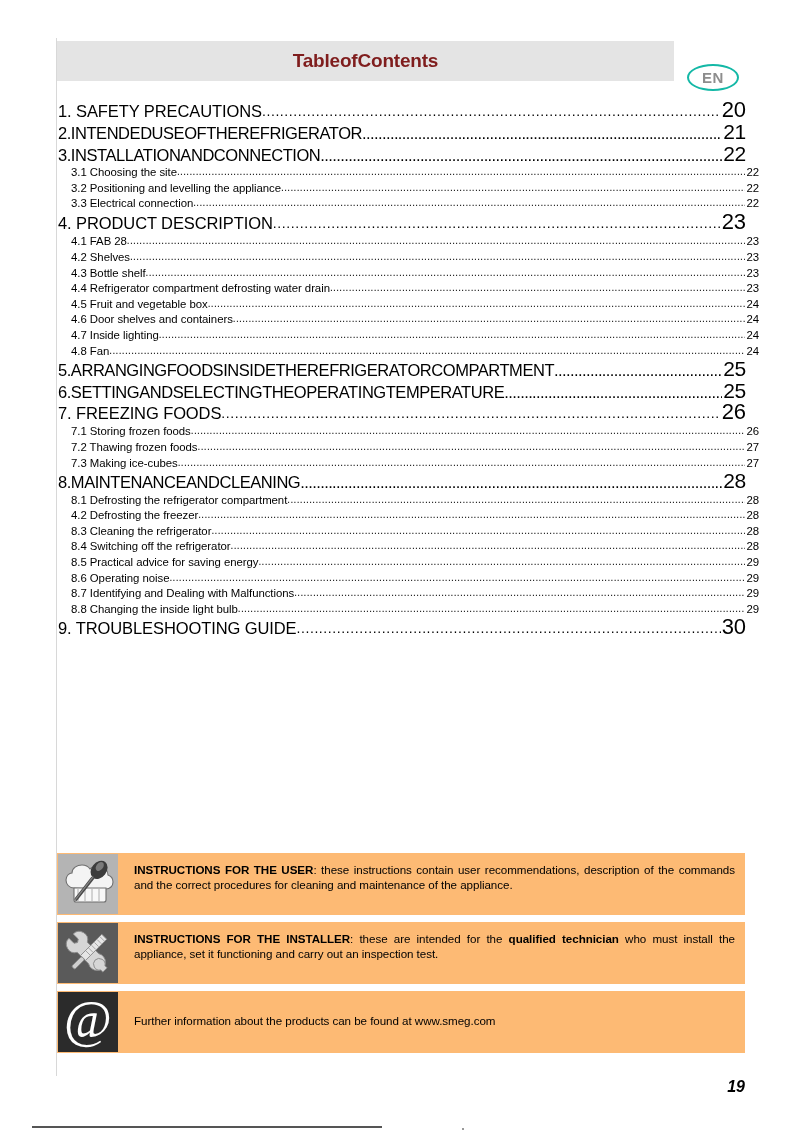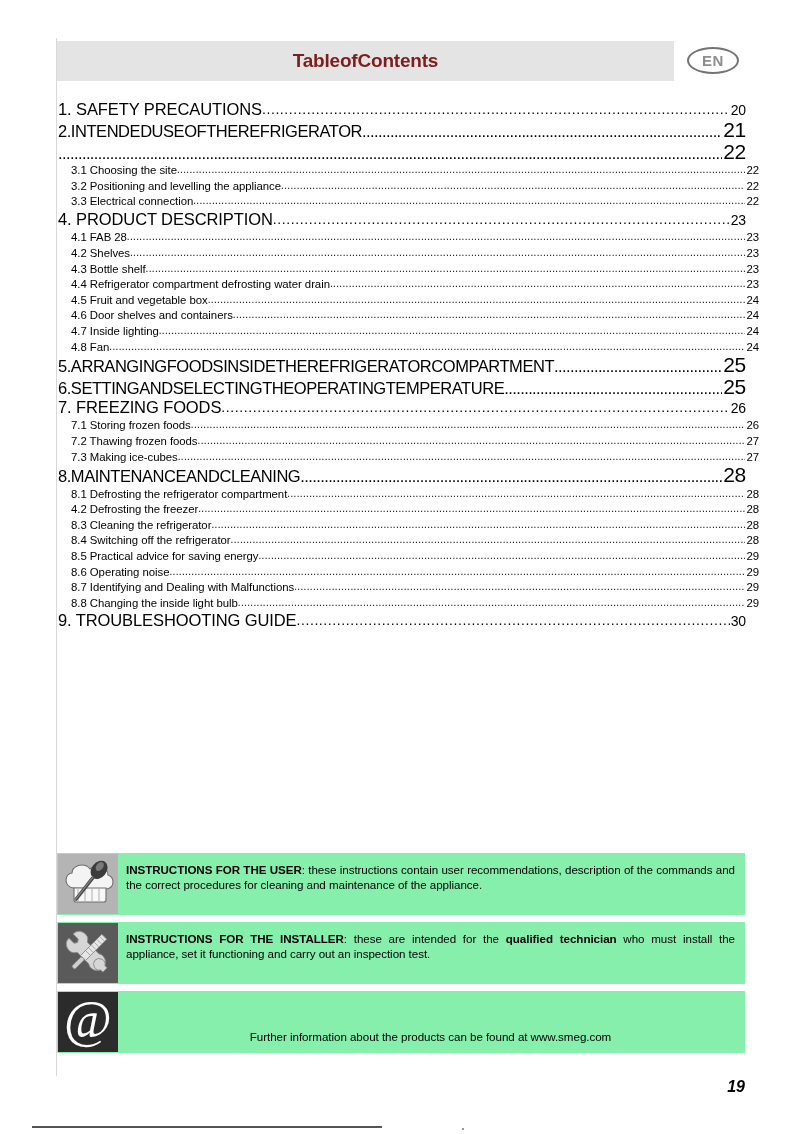--- a/index.html
+++ b/index.html
@@ -52,23 +52,23 @@
     justify-content: center;
   }
   .header-title {
     font-size: 19px;
     font-weight: bold;
     letter-spacing: -0.2px;
     color: #7f1d1d;
   }
   .lang-badge {
     position: absolute;
-    left: 687px; top: 47px;
+    left: 687px; top: 64px;
     width: 52px; height: 27px;
-    border: 2px solid #737373;
+    border: 2px solid #14b8a6;
     border-radius: 50%;
     display: flex;
     align-items: center;
     justify-content: center;
     box-sizing: border-box;
   }
   .lang-badge span {
     font-size: 15px;
     font-weight: bold;
     color: #8d8d8d;
@@ -103,21 +103,21 @@
     padding-left: 1px;
   }
 
   
   .lvl1 {
     font-size: 16.5px;
     line-height: 19.4px;
     letter-spacing: -0.1px;
   }
   .lvl1 .leader { font-size: 14px; letter-spacing: 0.6px; position: relative; top: -1px;}
-  .lvl1 .page { font-size: 14px; }
+  .lvl1 .page { font-size: 22px; }
 
   
   .lvl1t {
     font-size: 16.5px;
     line-height: 19.4px;
     letter-spacing: -0.45px;
   }
   .lvl1t .leader { font-size: 16.5px; letter-spacing: -0.6px; }
   .lvl1t .page { font-size: 21px; letter-spacing: -0.3px;}
 
@@ -134,23 +134,24 @@
   
   .legend {
     position: absolute;
     left: 57px;
     width: 688px;
   }
   .legend-box {
     position: absolute;
     left: 0;
     width: 688px;
-    background: #86efac;
+    background: #fdba74;
     display: flex;
     align-items: stretch;
+    gap: 8px;
   }
   .legend-icon {
     flex: 0 0 auto;
     width: 62px;
     display: flex;
     align-items: center;
     justify-content: center;
   }
   .legend-text {
     flex: 1 1 auto;
@@ -160,22 +161,22 @@
     text-align: justify;
     letter-spacing: -0.05px;
   }
   .legend-text b { font-weight: bold; }
 
   #box-user   { top: 853px;  height: 62px; }
   #box-inst   { top: 922px;  height: 62px; justify-content: center; }
   #box-web    { top: 991px;  height: 62px; }
 
   #box-web .legend-text {
-    text-align: center;
-    padding-top: 38px;
+    text-align: left;
+    padding-top: 22px;
   }
 
   
   .tile {
     width: 60px; height: 60px;
     position: relative;
     overflow: hidden;
   }
   .tile-user { background: #b4b4b4; }
   .tile-inst { background: #5a5a5a; }
@@ -222,20 +223,21 @@
         <span class="label">1. SAFETY PRECAUTIONS </span>
         <span class="leader">...........................................................................................................................................................................................................................</span>
         <span class="page">20</span>
       </div>
       <div class="toc-row lvl1t">
         <span class="label">2.INTENDEDUSEOFTHEREFRIGERATOR</span>
         <span class="leader">...........................................................................................................................................................................................................................</span>
         <span class="page">21</span>
       </div>
       <div class="toc-row lvl1t">
+        <span class="label">3.INSTALLATIONANDCONNECTION</span>
         <span class="leader">...........................................................................................................................................................................................................................</span>
         <span class="page">22</span>
       </div>
       <div class="toc-row lvl2">
         <span class="label">3.1 Choosing the site </span>
         <span class="leader">...........................................................................................................................................................................................................................</span>
         <span class="page">22</span>
       </div>
       <div class="toc-row lvl2">
         <span class="label">3.2 Positioning and levelling the appliance </span>

